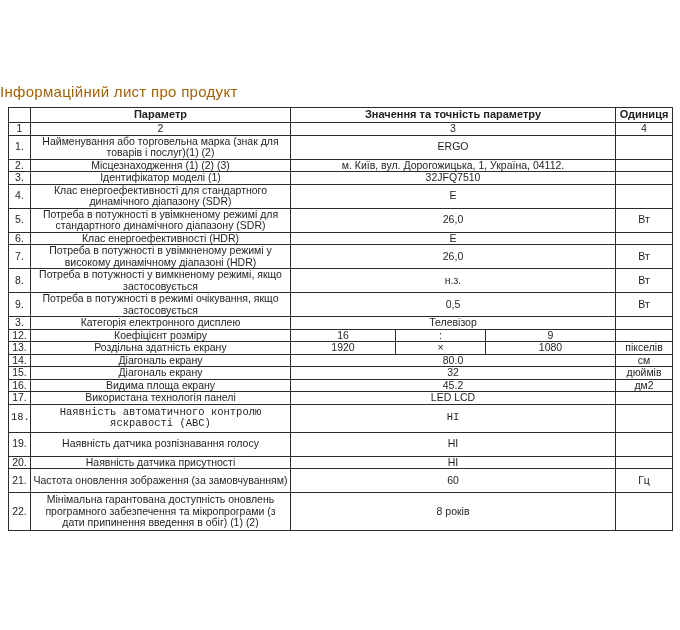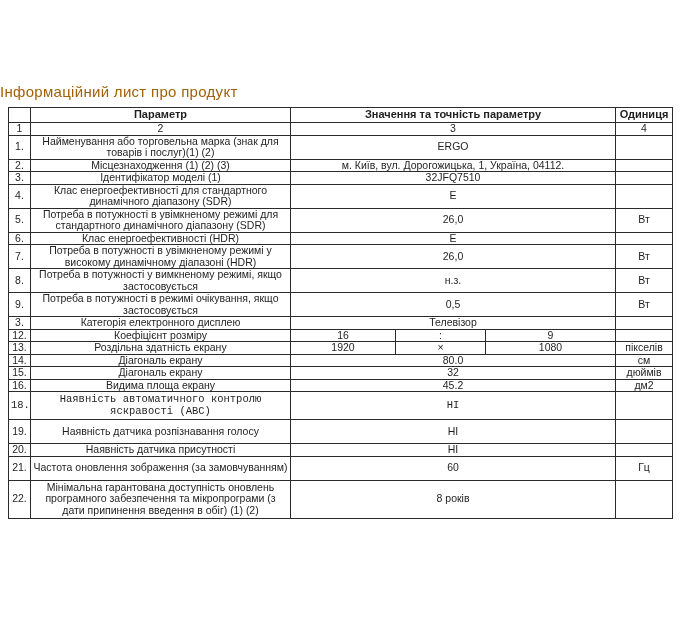--- a/index.html
+++ b/index.html
@@ -175,20 +175,26 @@
         <td>Діагональ екрану</td>
         <td colspan="3">32</td>
         <td>дюймів</td>
       </tr>
       <tr class="rh12">
         <td class="num">16.</td>
         <td>Видима площа екрану</td>
         <td colspan="3">45.2</td>
         <td>дм2</td>
       </tr>
+      <tr class="rh12">
+        <td class="num">17.</td>
+        <td>Використана технологія панелі</td>
+        <td colspan="3">LED LCD</td>
+        <td></td>
+      </tr>
       <tr class="rh28">
         <td class="num">18.</td>
         <td>Наявність автоматичного контролю яскравості (АВС)</td>
         <td colspan="3">НІ</td>
         <td></td>
       </tr>
       <tr class="rh24">
         <td class="num">19.</td>
         <td>Наявність датчика розпізнавання голосу</td>
         <td colspan="3">НІ</td>

